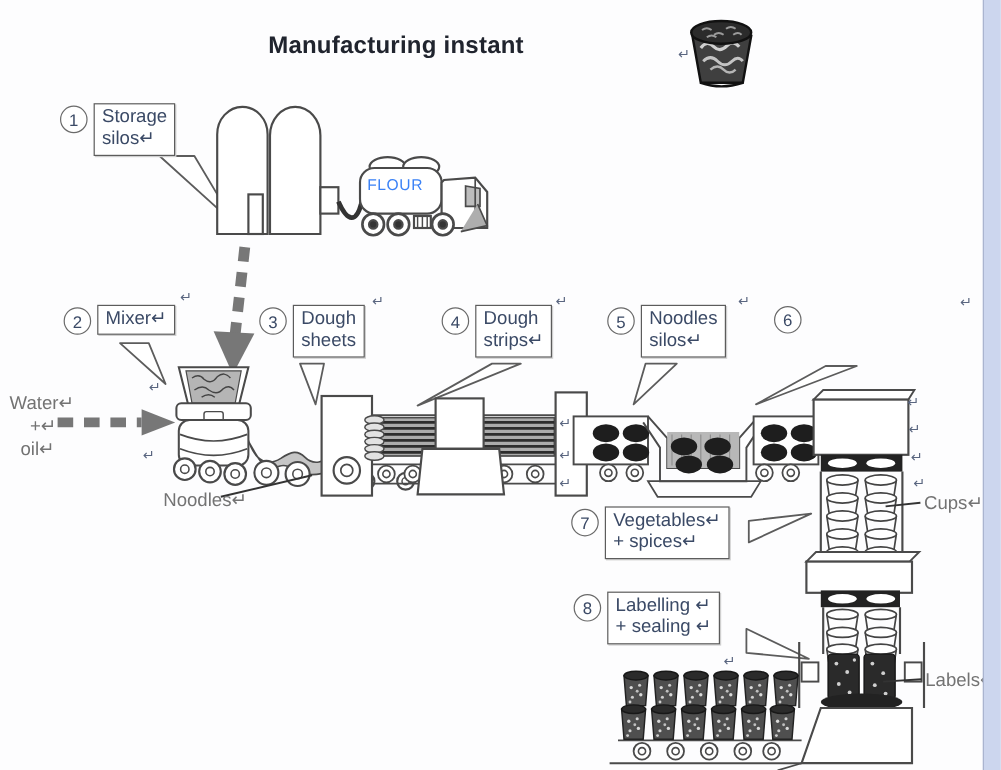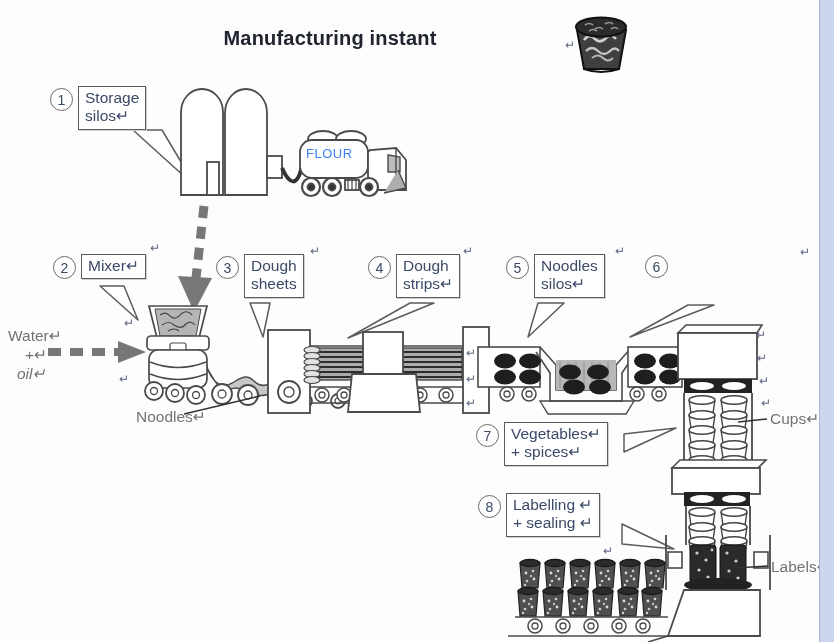--- a/index.html
+++ b/index.html
@@ -332,21 +332,21 @@
   <div class="abs callout" style="left:478px;top:493px;">
     <div class="num">8</div>
     <div class="box">
       <div>Labelling ↵</div>
       <div>+ sealing ↵</div>
     </div>
   </div>
 
   <div class="abs lbl" style="left:8px;top:327px;">Water↵</div>
   <div class="abs lbl" style="left:25px;top:346px;">+↵</div>
-  <div class="abs lbl" style="left:17px;top:365px;font-style:italic;">oil↵</div>
+  <div class="abs lbl" style="left:17px;top:365px;">oil↵</div>
   <div class="abs lbl" style="left:136px;top:408px;">Noodles↵</div>
   <div class="abs lbl" style="left:770px;top:410px;">Cups↵</div>
   <div class="abs lbl" style="left:771px;top:558px;">Labels↵</div>
   <div class="abs flour" style="left:306px;top:146px;">FLOUR</div>
 
   <span class="abs pilcrow" style="left:565px;top:38px;">↵</span>
   <span class="abs pilcrow" style="left:150px;top:241px;">↵</span>
   <span class="abs pilcrow" style="left:310px;top:244px;">↵</span>
   <span class="abs pilcrow" style="left:463px;top:244px;">↵</span>
   <span class="abs pilcrow" style="left:615px;top:244px;">↵</span>

